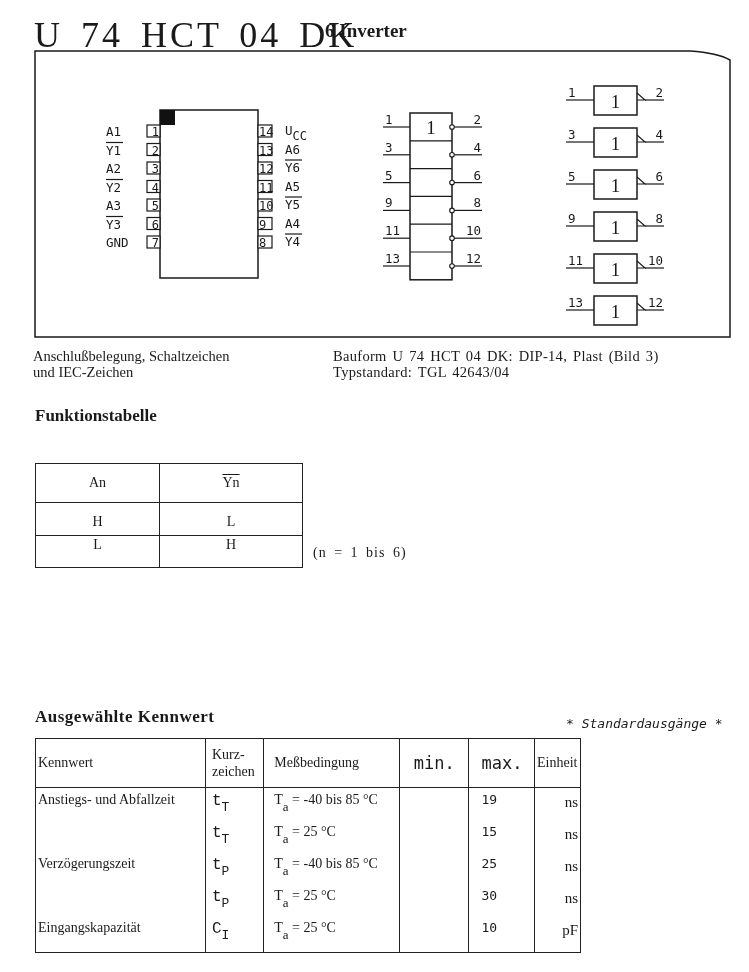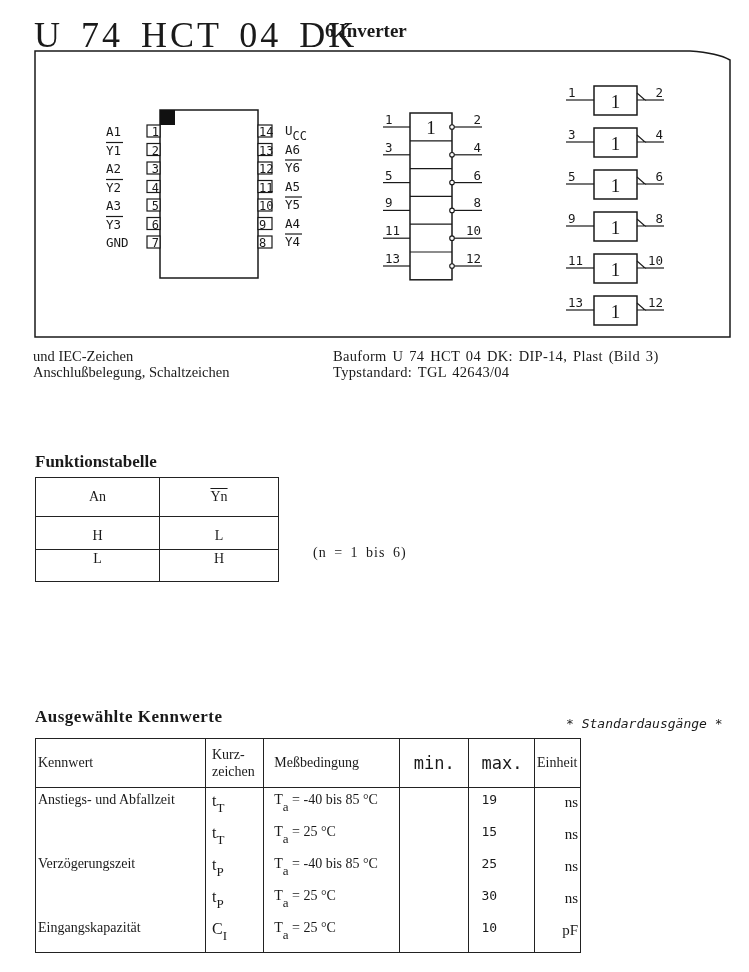--- a/index.html
+++ b/index.html
@@ -5,21 +5,21 @@
   html, body { margin:0; padding:0; background:#fff; }
   body { width:749px; height:972px; position:relative; overflow:hidden;
          font-family:"Liberation Serif", "DejaVu Serif", serif; color:#1a1a1a; }
   .abs { position:absolute; }
   .title-main { left:34px; top:14px; font-size:36px; letter-spacing:3px; word-spacing:6px; white-space:nowrap; }
   .title-sub { left:325px; top:20px; font-size:19px; font-weight:bold; white-space:nowrap; }
   .diagram { left:0; top:0; }
   .caption { font-size:14.5px; line-height:16px; white-space:nowrap; }
   .h2 { font-size:17px; font-weight:bold; white-space:nowrap; }
   table { border-collapse:collapse; }
-  .ft { left:35px; top:477px; width:244px; }
+  .ft { left:35px; top:463px; width:268px; }
   .ft td, .ft th { border:1.5px solid #222; font-weight:normal; text-align:center; font-size:14px; }
   .ft th { height:36px; }
   .ft td { border-top:1.5px solid #222; border-bottom:none; height:25px; vertical-align:middle; }
   .ft tr.last td { border-bottom:1.5px solid #222; height:29px; vertical-align:top; }
   .ft tr.first td { padding-top:6px; }
   .ft .c1 { width:121px; }
   .ovl { text-decoration:overline; }
   .kt { left:35px; top:738px; width:546px; }
   .kt th, .kt td { border-left:1.5px solid #222; border-right:1.5px solid #222; font-weight:normal; font-size:14px; padding:0; white-space:nowrap; }
   .kt th { border-top:1.5px solid #222; border-bottom:1.5px solid #222; height:48px; text-align:left; vertical-align:middle; }
@@ -27,21 +27,21 @@
   .kt tr.lastrow td { border-bottom:1.5px solid #222; height:30px; }
   .kt .k1 { width:233px; padding-left:2px; }
   .kt .k2 { width:70px; padding-left:6px; }
   .kt .k3 { width:170px; padding-left:10px; }
   .kt .k4 { width:85px; padding-left:14px; }
   .kt .k5 { width:78px; padding-left:12px; }
   .kt .k6 { width:42px; text-align:right; padding-right:2px; }
   .kt th.k4, .kt th.k5 { font-family:"DejaVu Sans Mono","Liberation Mono", monospace; font-size:17px; }
   .kt td.k4, .kt td.k5 { font-family:"DejaVu Sans Mono","Liberation Mono", monospace; font-size:13px; }
   .kt td.k6 { font-size:15px; padding-top:6px; }
-  .sym { font-size:16px; }
+  .sym { font-size:16px;font-family:Liberation Mono, monospace; }
   .sym sub { font-size:13px; vertical-align:-6px; }
   .cond sub { font-size:13px; vertical-align:-7px; }
   .std-note { left:566px; top:716px; font-size:13px; font-style:italic; font-family:"DejaVu Sans Mono","Liberation Mono", monospace; white-space:nowrap; }
   .nnote { left:313px; top:545px; font-size:14px; white-space:nowrap; letter-spacing:1px; word-spacing:3px; }
   svg text { font-family:"DejaVu Sans Mono","Liberation Mono", monospace; fill:#1a1a1a; }
   svg .serif { font-family:"Liberation Serif","DejaVu Serif", serif; }
 </style>
 </head>
 <body>
 
@@ -234,48 +234,48 @@
         <line x1="566" y1="310" x2="594" y2="310" stroke="#1a1a1a" stroke-width="1.2"></line>
         <text x="568" y="307" font-size="12.5">13</text>
         <path d="M637 303 L645 310 L637 310" fill="none" stroke="#1a1a1a" stroke-width="1.1"></path>
         <line x1="645" y1="310" x2="664" y2="310" stroke="#1a1a1a" stroke-width="1.2"></line>
         <text x="663" y="307" font-size="12.5" text-anchor="end">12</text>
       </g>
     </g>
 </svg>
 
 <div class="abs caption" style="left:33px; top:348px;">
+  <div>Anschlußbelegung, Schaltzeichen</div>
   <div>und IEC-Zeichen</div>
-  <div>Anschlußbelegung, Schaltzeichen</div>
 </div>
 <div class="abs caption" style="left:333px; top:348px; letter-spacing:0.3px; word-spacing:2px;">
   <div>Bauform U 74 HCT 04 DK: DIP-14, Plast (Bild 3)</div>
   <div>Typstandard: TGL 42643/04</div>
 </div>
 
-<div class="abs h2" style="left:35px; top:452px;">Funktionstabelle</div>
+<div class="abs h2" style="left:35px; top:406px;">Funktionstabelle</div>
 <table class="abs ft">
   <tbody>
       <tr>
     <th class="c1">An</th>
     <th class="ovl">Yn</th>
   </tr>
   <tr class="first">
     <td>H</td>
     <td>L</td>
   </tr>
   <tr class="last">
     <td>L</td>
     <td>H</td>
   </tr>
 </tbody>
   </table>
 <div class="abs nnote">(n = 1 bis 6)</div>
 
-<div class="abs h2" style="left:35px; top:707px; letter-spacing:0.5px;">Ausgewählte Kennwerte</div>
+<div class="abs h2" style="left:35px; top:707px; letter-spacing:0.5px;">Ausgewählte Kennwert</div>
 <div class="abs std-note">* Standardausgänge *</div>
 
 <table class="abs kt">
   <thead>
     <tr>
       <th class="k1">Kennwert</th>
       <th class="k2" style="line-height:17px;">
         <div>Kurz-</div>
         <div>zeichen</div>
       </th>

